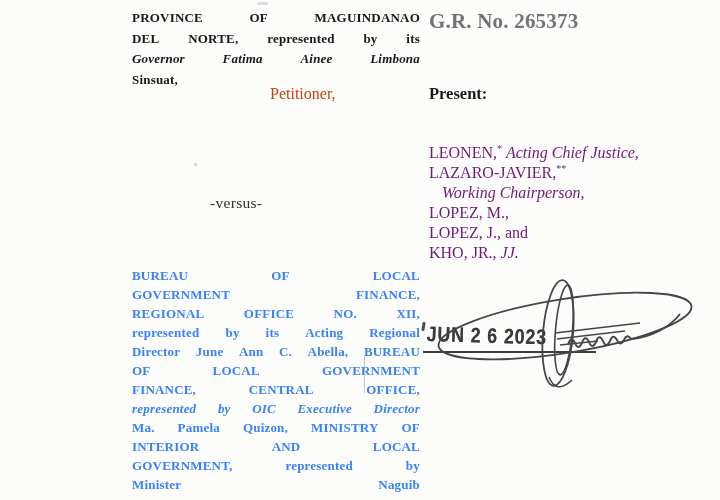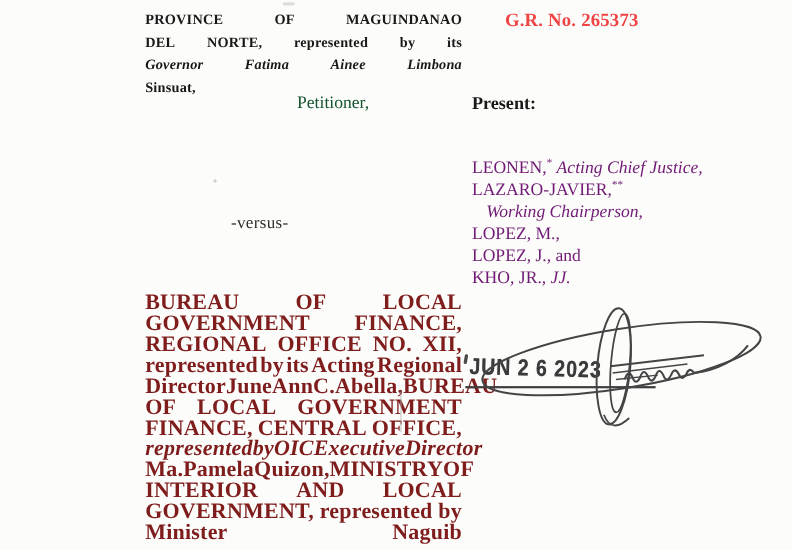--- a/index.html
+++ b/index.html
@@ -10,38 +10,38 @@
     color:#1e1e1e;
   }
   
   .pet-block{
     position:absolute;left:132px;top:8px;width:288px;
     font-size:13px;line-height:20.5px;font-weight:bold;
     letter-spacing:.2px;color:#181818;
   }
   .resp-block{
     position:absolute;left:132px;top:266px;width:288px;
-    font-size:20px;line-height:19px;font-weight:bold;
-    letter-spacing:.2px;color:#7f1d1d;
+    font-size:13px;line-height:19px;font-weight:bold;
+    letter-spacing:.2px;color:#3b82f6;
   }
   .cl{white-space:nowrap;}
   .cl.j{display:flex;justify-content:space-between;}
   .cl.bi{font-style:italic;}
   .party-label{
     position:absolute;left:270px;top:85px;
-    font-size:16px;color:#14532d;
+    font-size:16px;color:#c2410c;
   }
   .versus{
     position:absolute;left:210px;top:182px;
     font-size:15.5px;color:#2e2e2e;letter-spacing:.3px;margin-top:12px;
   }
   
   .gr-number{
     position:absolute;left:429px;top:9px;
-    font-size:17px;font-weight:bold;color:#ef4444;letter-spacing:.2px;margin-left:30px;
+    font-size:21px;font-weight:bold;color:#737373;letter-spacing:.2px;
   }
   .present-label{
     position:absolute;left:429px;top:84px;
     font-size:16.5px;font-weight:bold;color:#181818;
   }
   .justices{
     position:absolute;left:429px;top:143px;
     font-size:16px;line-height:20px;color:#701a75;font-family:Liberation Serif, serif;
   }
   .jline{white-space:nowrap;}

